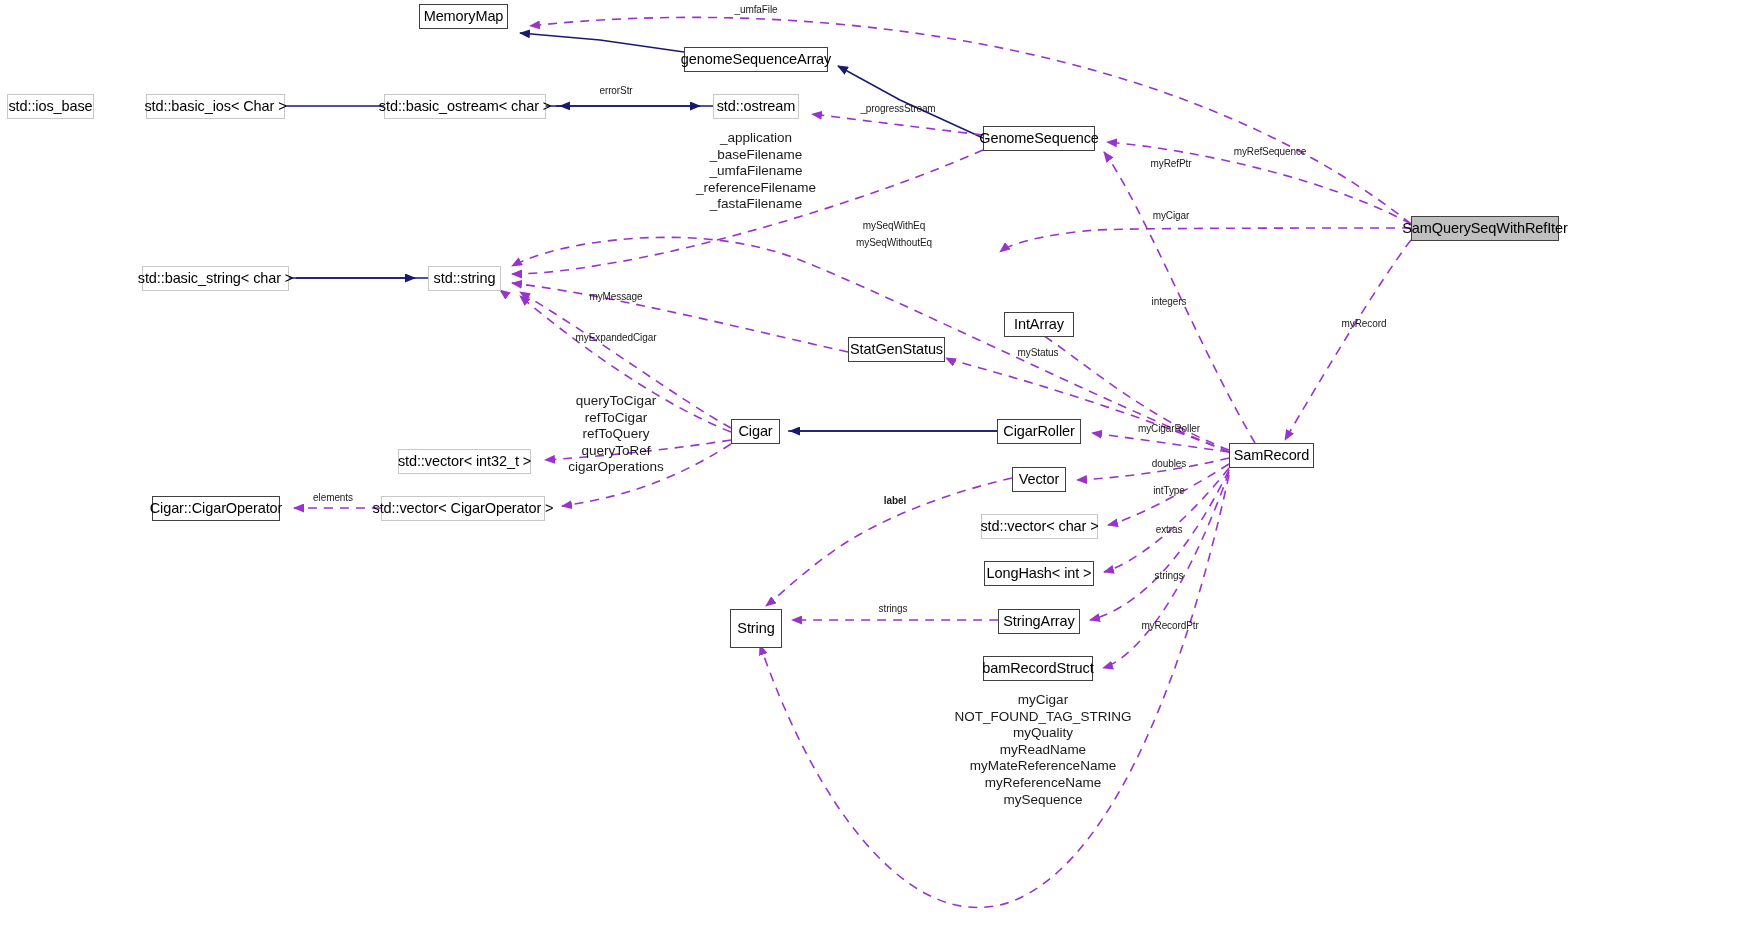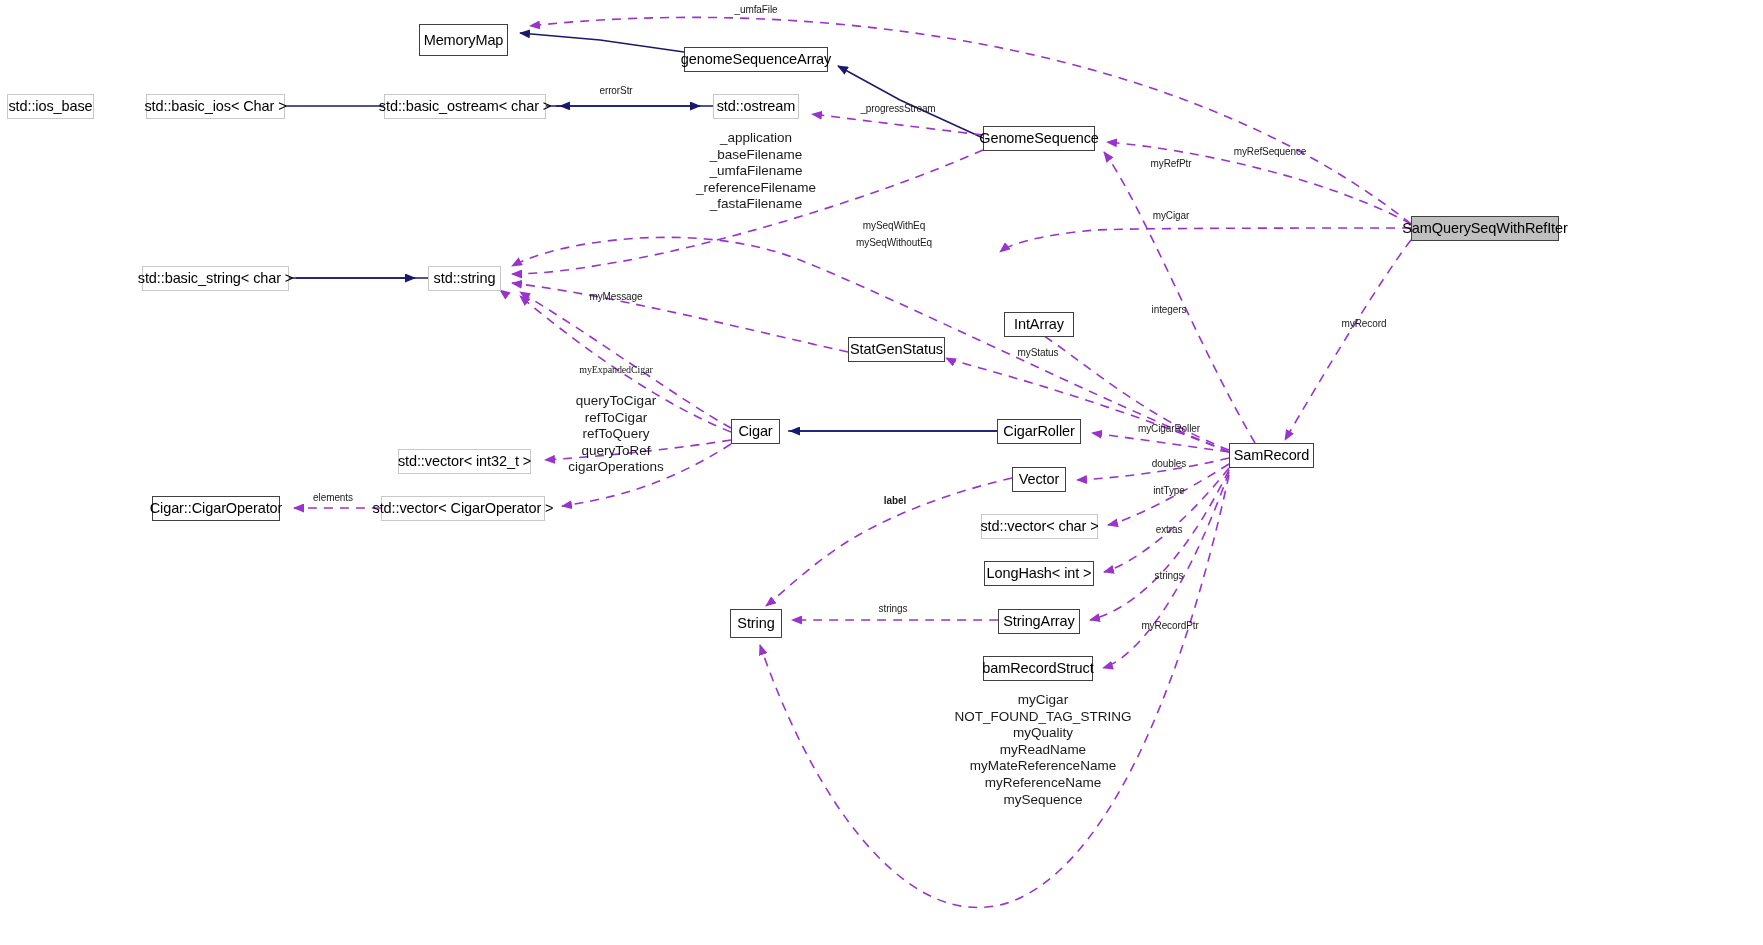--- a/index.html
+++ b/index.html
@@ -126,58 +126,58 @@
       <path d="M1229,468 C 1180,530 1130,565 1104,572"></path>
       <path d="M1229,470 C 1180,570 1130,610 1090,620"></path>
       <path d="M1229,472 C 1180,610 1130,660 1103,668"></path>
       <path d="M998,620 C 950,620 880,620 792,620"></path>
       <path d="M1012,478 C 960,490 900,510 850,540 C 810,565 780,595 766,606"></path>
       <path d="M1229,475 C 1180,700 1100,880 1000,905 C 900,928 810,790 760,645"></path>
       <path d="M1411,240 C 1380,280 1320,380 1285,440"></path>
     </g>
   </svg>
 
-  <div class="node dark-border" style="left:419px; top:24px; width:89px; height:32px;">MemoryMap</div>
+  <div class="node dark-border" style="left:419px; top:4px; width:89px; height:25px;">MemoryMap</div>
   <div class="node dark-border" style="left:684px; top:47px; width:144px; height:25px;">genomeSequenceArray</div>
   <div class="node grey-border" style="left:7px; top:94px; width:87px; height:25px;">std::ios_base</div>
   <div class="node grey-border" style="left:146px; top:94px; width:139px; height:25px;">std::basic_ios&lt; Char &gt;</div>
   <div class="node grey-border" style="left:384px; top:94px; width:162px; height:25px;">std::basic_ostream&lt; char &gt;</div>
   <div class="node grey-border" style="left:713px; top:94px; width:86px; height:25px;text-align:right;">std::ostream</div>
   <div class="node dark-border" style="left:983px; top:126px; width:112px; height:25px;">GenomeSequence</div>
   <div class="node highlight" style="left:1411px; top:216px; width:148px; height:25px;">SamQuerySeqWithRefIter</div>
   <div class="node grey-border" style="left:142px; top:266px; width:147px; height:25px;">std::basic_string&lt; char &gt;</div>
   <div class="node grey-border" style="left:428px; top:266px; width:73px; height:25px;">std::string</div>
   <div class="node dark-border" style="left:1004px; top:312px; width:70px; height:25px;">IntArray</div>
   <div class="node dark-border" style="left:848px; top:337px; width:97px; height:25px;">StatGenStatus</div>
   <div class="node dark-border" style="left:731px; top:419px; width:49px; height:25px;">Cigar</div>
   <div class="node dark-border" style="left:997px; top:419px; width:84px; height:25px;">CigarRoller</div>
   <div class="node dark-border" style="left:1229px; top:443px; width:85px; height:25px;">SamRecord</div>
   <div class="node grey-border" style="left:398px; top:449px; width:133px; height:25px;">std::vector&lt; int32_t &gt;</div>
   <div class="node dark-border" style="left:1012px; top:467px; width:54px; height:25px;">Vector</div>
   <div class="node dark-border" style="left:152px; top:496px; width:128px; height:25px;">Cigar::CigarOperator</div>
   <div class="node grey-border" style="left:381px; top:496px; width:164px; height:25px;">std::vector&lt; CigarOperator &gt;</div>
   <div class="node grey-border" style="left:981px; top:514px; width:117px; height:25px;text-align:center;">std::vector&lt; char &gt;</div>
   <div class="node dark-border" style="left:984px; top:561px; width:110px; height:25px;">LongHash&lt; int &gt;</div>
-  <div class="node dark-border" style="left:730px; top:609px; width:52px; height:29px;text-align:center;">String</div>
+  <div class="node dark-border" style="left:730px; top:609px; width:52px; height:39px;text-align:center;">String</div>
   <div class="node dark-border" style="left:998px; top:609px; width:82px; height:25px;">StringArray</div>
   <div class="node dark-border" style="left:983px; top:656px; width:110px; height:25px;">bamRecordStruct</div>
 
   <div class="elabel center" style="left:756px; top:4px;">_umfaFile</div>
   <div class="elabel center" style="left:616px; top:85px;">errorStr</div>
   <div class="elabel center" style="left:898px; top:103px;">_progressStream</div>
   <div class="elabel center" style="left:1270px; top:146px;">myRefSequence</div>
   <div class="elabel center" style="left:1171px; top:158px;">myRefPtr</div>
   <div class="elabel center" style="left:1171px; top:210px;">myCigar</div>
   <div class="elabel center" style="left:894px; top:220px;">mySeqWithEq</div>
   <div class="elabel center" style="left:894px; top:237px;">mySeqWithoutEq</div>
   <div class="elabel center" style="left:616px; top:291px;">myMessage</div>
-  <div class="elabel center" style="left:1169px; top:304px;">integers</div>
+  <div class="elabel center" style="left:1169px; top:296px;">integers</div>
   <div class="elabel center" style="left:1364px; top:318px;">myRecord</div>
   <div class="elabel center" style="left:1038px; top:347px;">myStatus</div>
-  <div class="elabel center" style="left:616px; top:364px;font-family:Liberation Serif, serif;">myExpandedCigar</div>
+  <div class="elabel center" style="left:616px; top:332px;">myExpandedCigar</div>
   <div class="elabel center" style="left:1169px; top:423px;">myCigarRoller</div>
   <div class="elabel center" style="left:1169px; top:458px;">doubles</div>
   <div class="elabel center" style="left:1169px; top:485px;">intType</div>
   <div class="elabel center" style="left:895px; top:495px;font-weight:bold;">label</div>
   <div class="elabel center" style="left:333px; top:492px;">elements</div>
   <div class="elabel center" style="left:1169px; top:524px;">extras</div>
   <div class="elabel center" style="left:1169px; top:570px;">strings</div>
   <div class="elabel center" style="left:893px; top:603px;">strings</div>
   <div class="elabel center" style="left:1170px; top:620px;">myRecordPtr</div>
 

